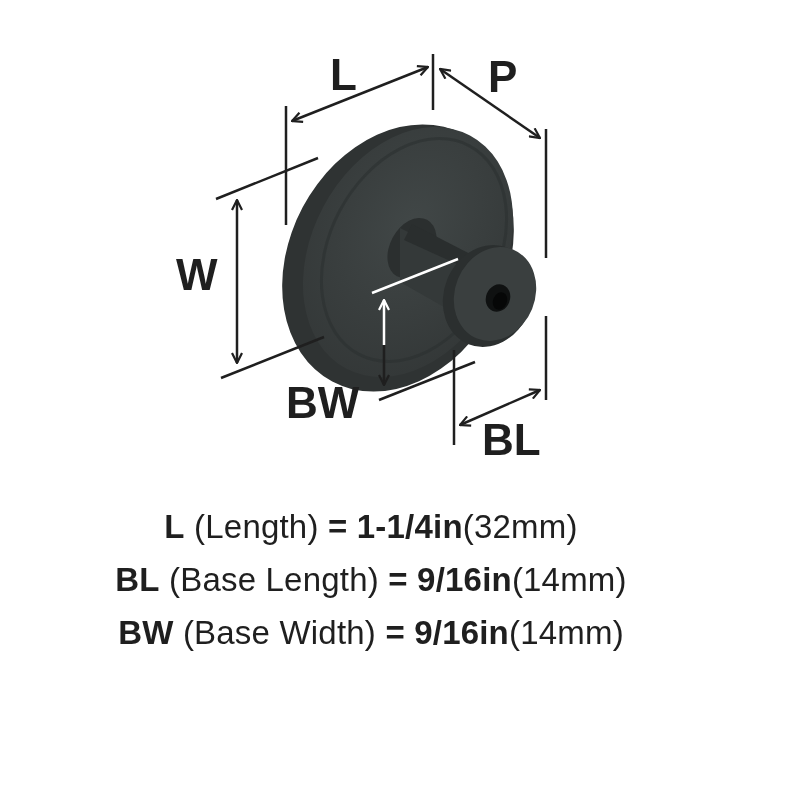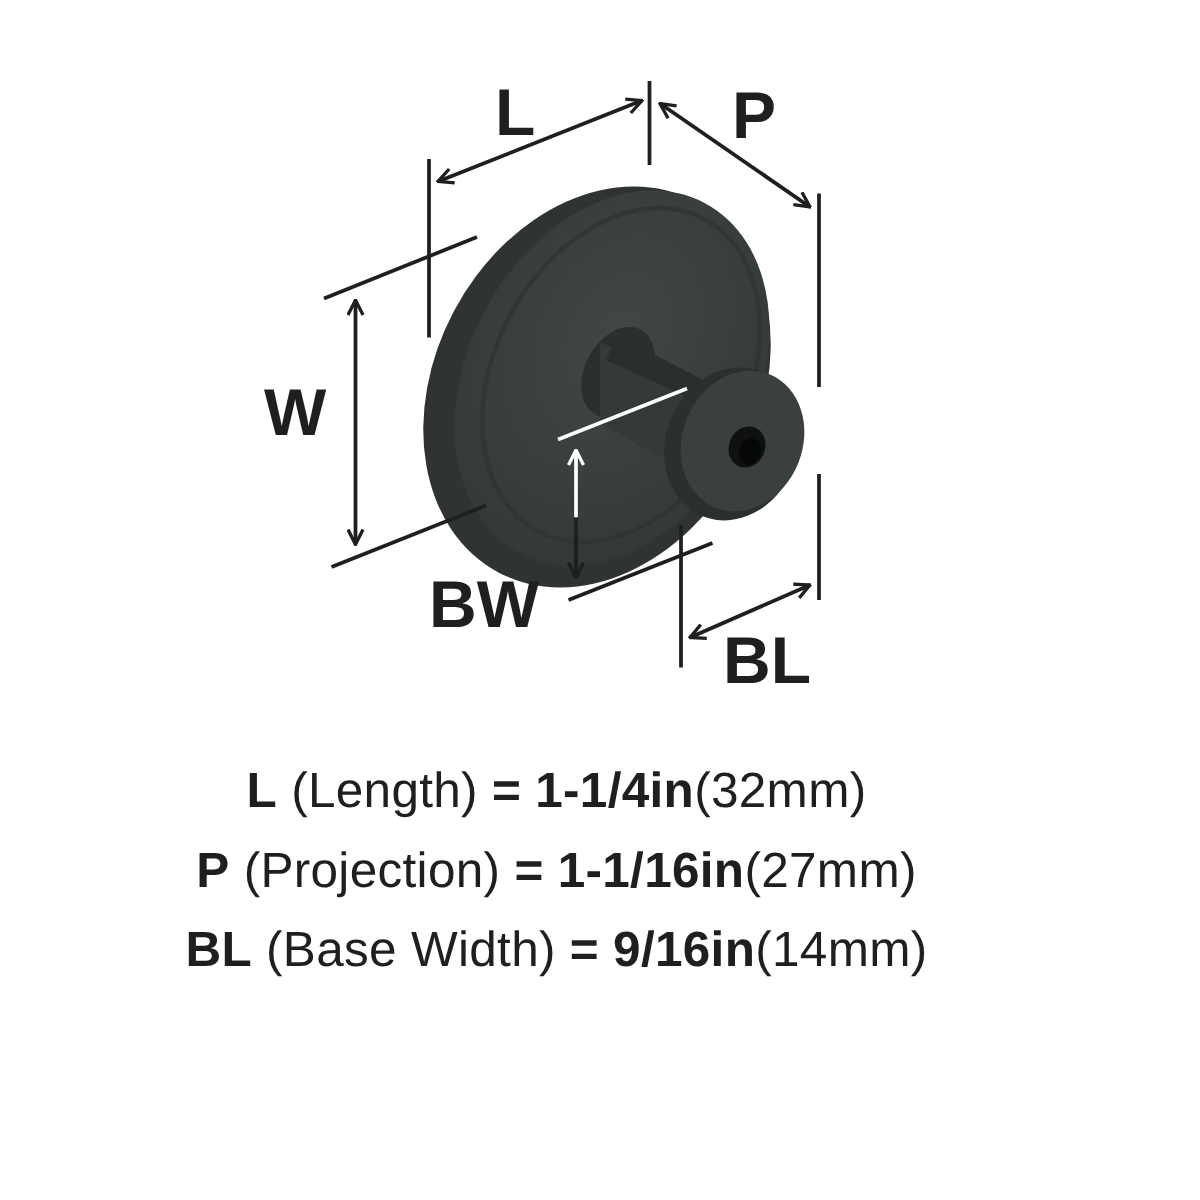--- a/index.html
+++ b/index.html
@@ -86,18 +86,18 @@
   <text class="dim-label" x="176" y="290">W</text>
   <text class="dim-label" x="286" y="418">BW</text>
   <text class="dim-label" x="482" y="455">BL</text>
 </svg>
 
 <div class="spec-list">
   <div class="spec-line">
     <span class="spec-key">L</span><span class="spec-desc"> (Length) </span><span class="spec-val">= </span><span class="spec-val">1-1/4in</span><span class="spec-metric">(32mm)</span>
   </div>
   <div class="spec-line">
-    <span class="spec-key">P</span><span class="spec-desc"> (Projection) </span><span class="spec-val">= </span><span class="spec-val">1-1/16in</span><span class="spec-metric">(27mm)</span>
+    <span class="spec-key">BL</span><span class="spec-desc"> (Base Length) </span><span class="spec-val">= </span><span class="spec-val">9/16in</span><span class="spec-metric">(14mm)</span>
   </div>
   <div class="spec-line">
-    <span class="spec-key">BL</span><span class="spec-desc"> (Base Width) </span><span class="spec-val">= </span><span class="spec-val">9/16in</span><span class="spec-metric">(14mm)</span>
+    <span class="spec-key">BW</span><span class="spec-desc"> (Base Width) </span><span class="spec-val">= </span><span class="spec-val">9/16in</span><span class="spec-metric">(14mm)</span>
   </div>
 </div>
 
 </body></html>

